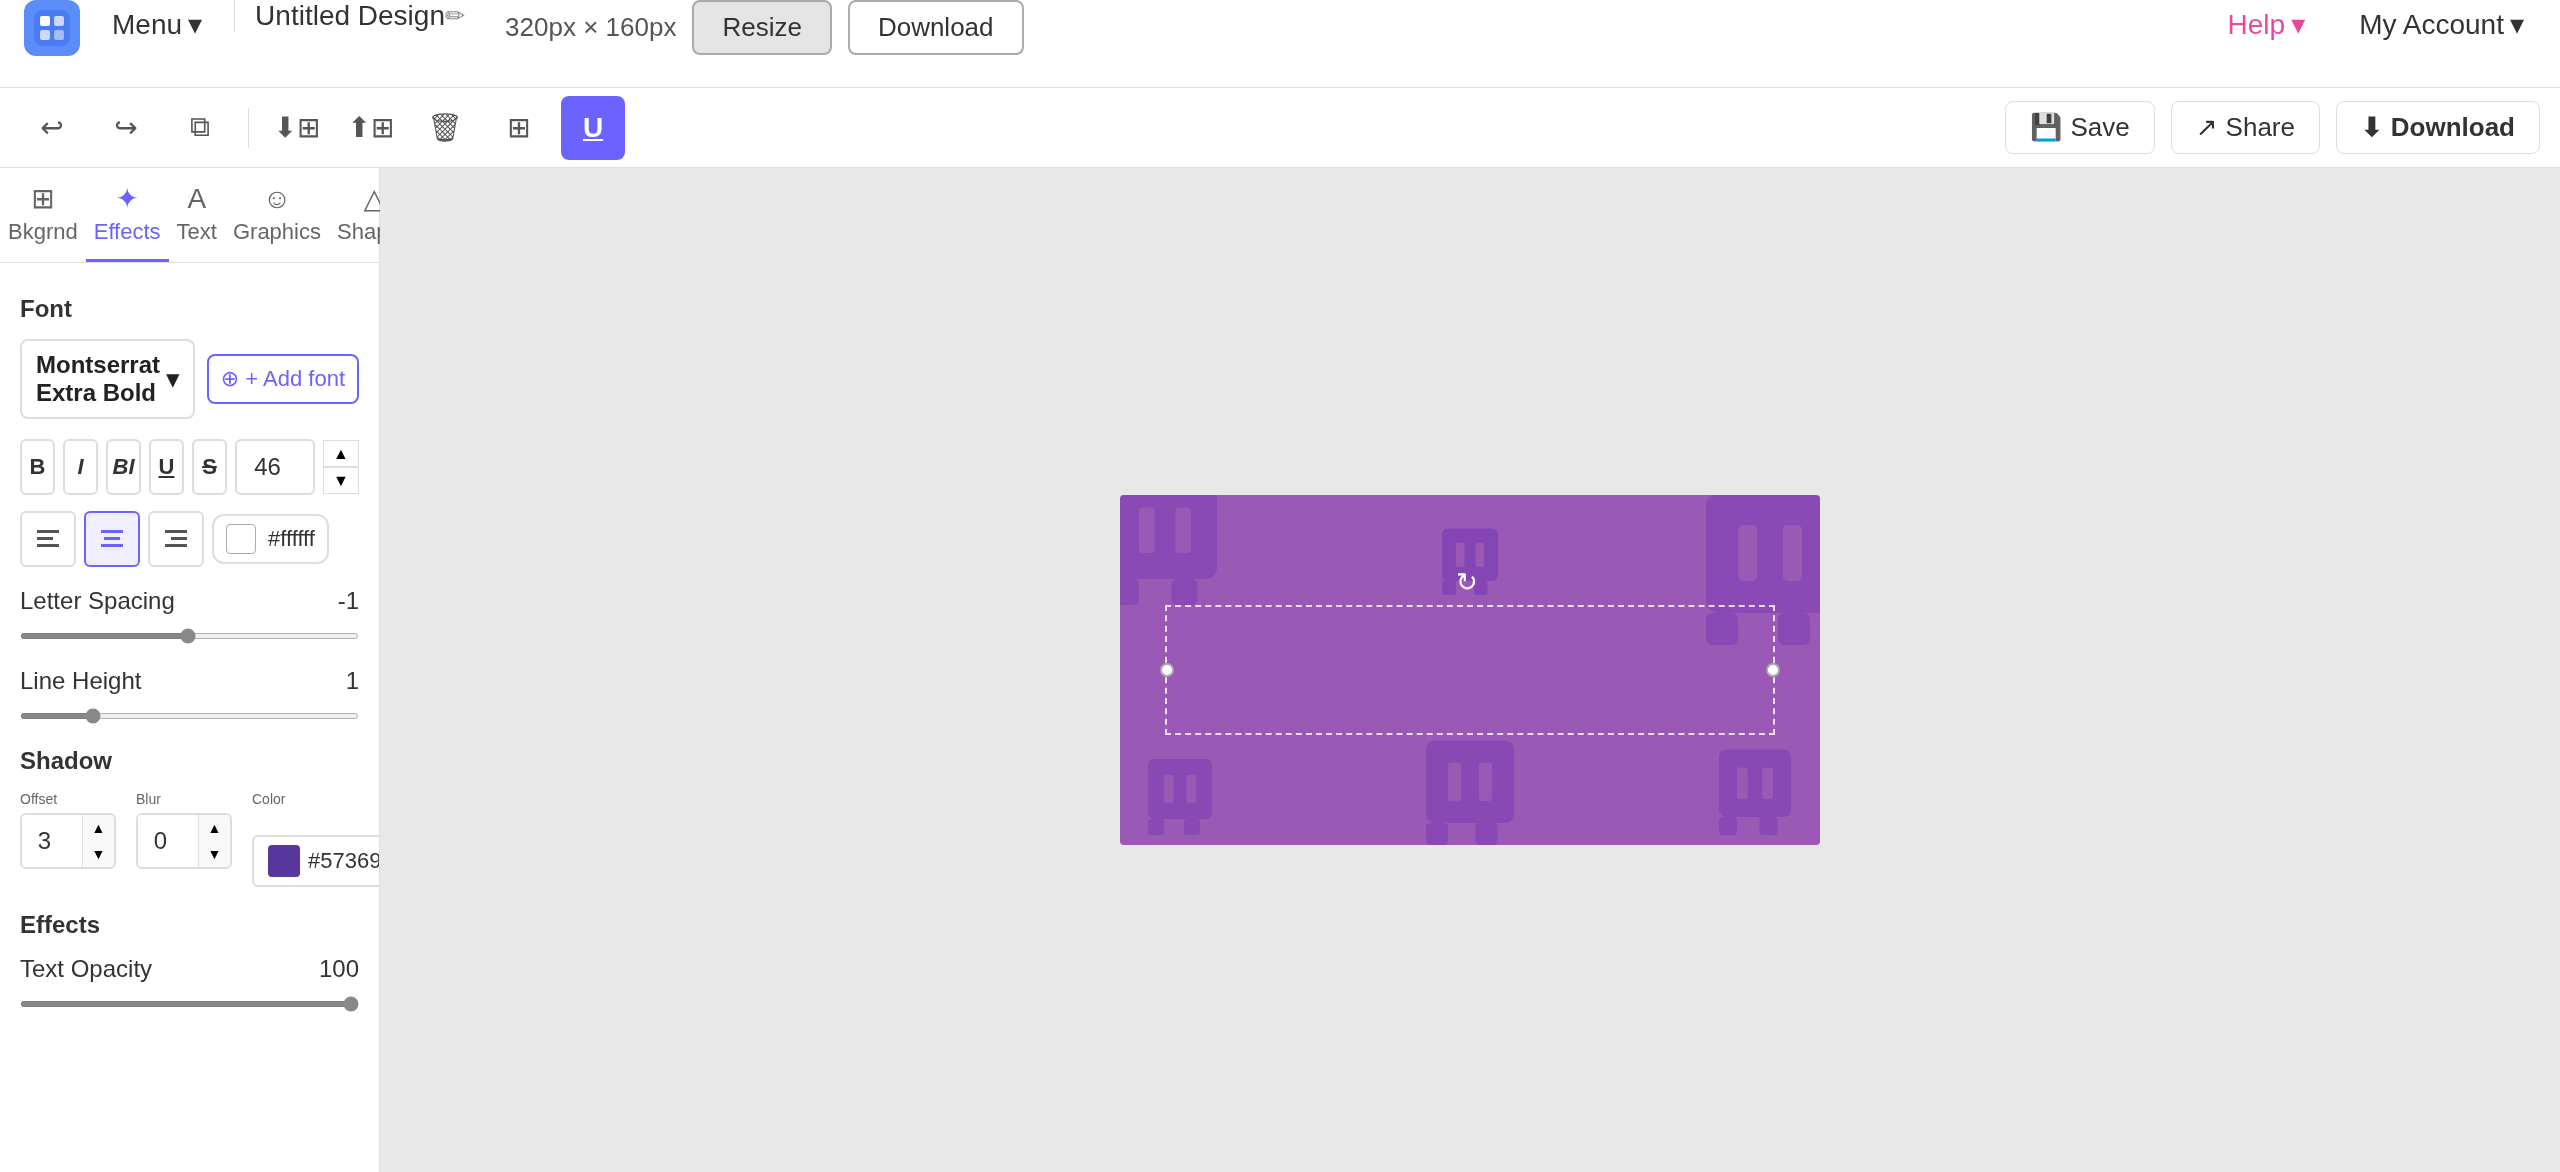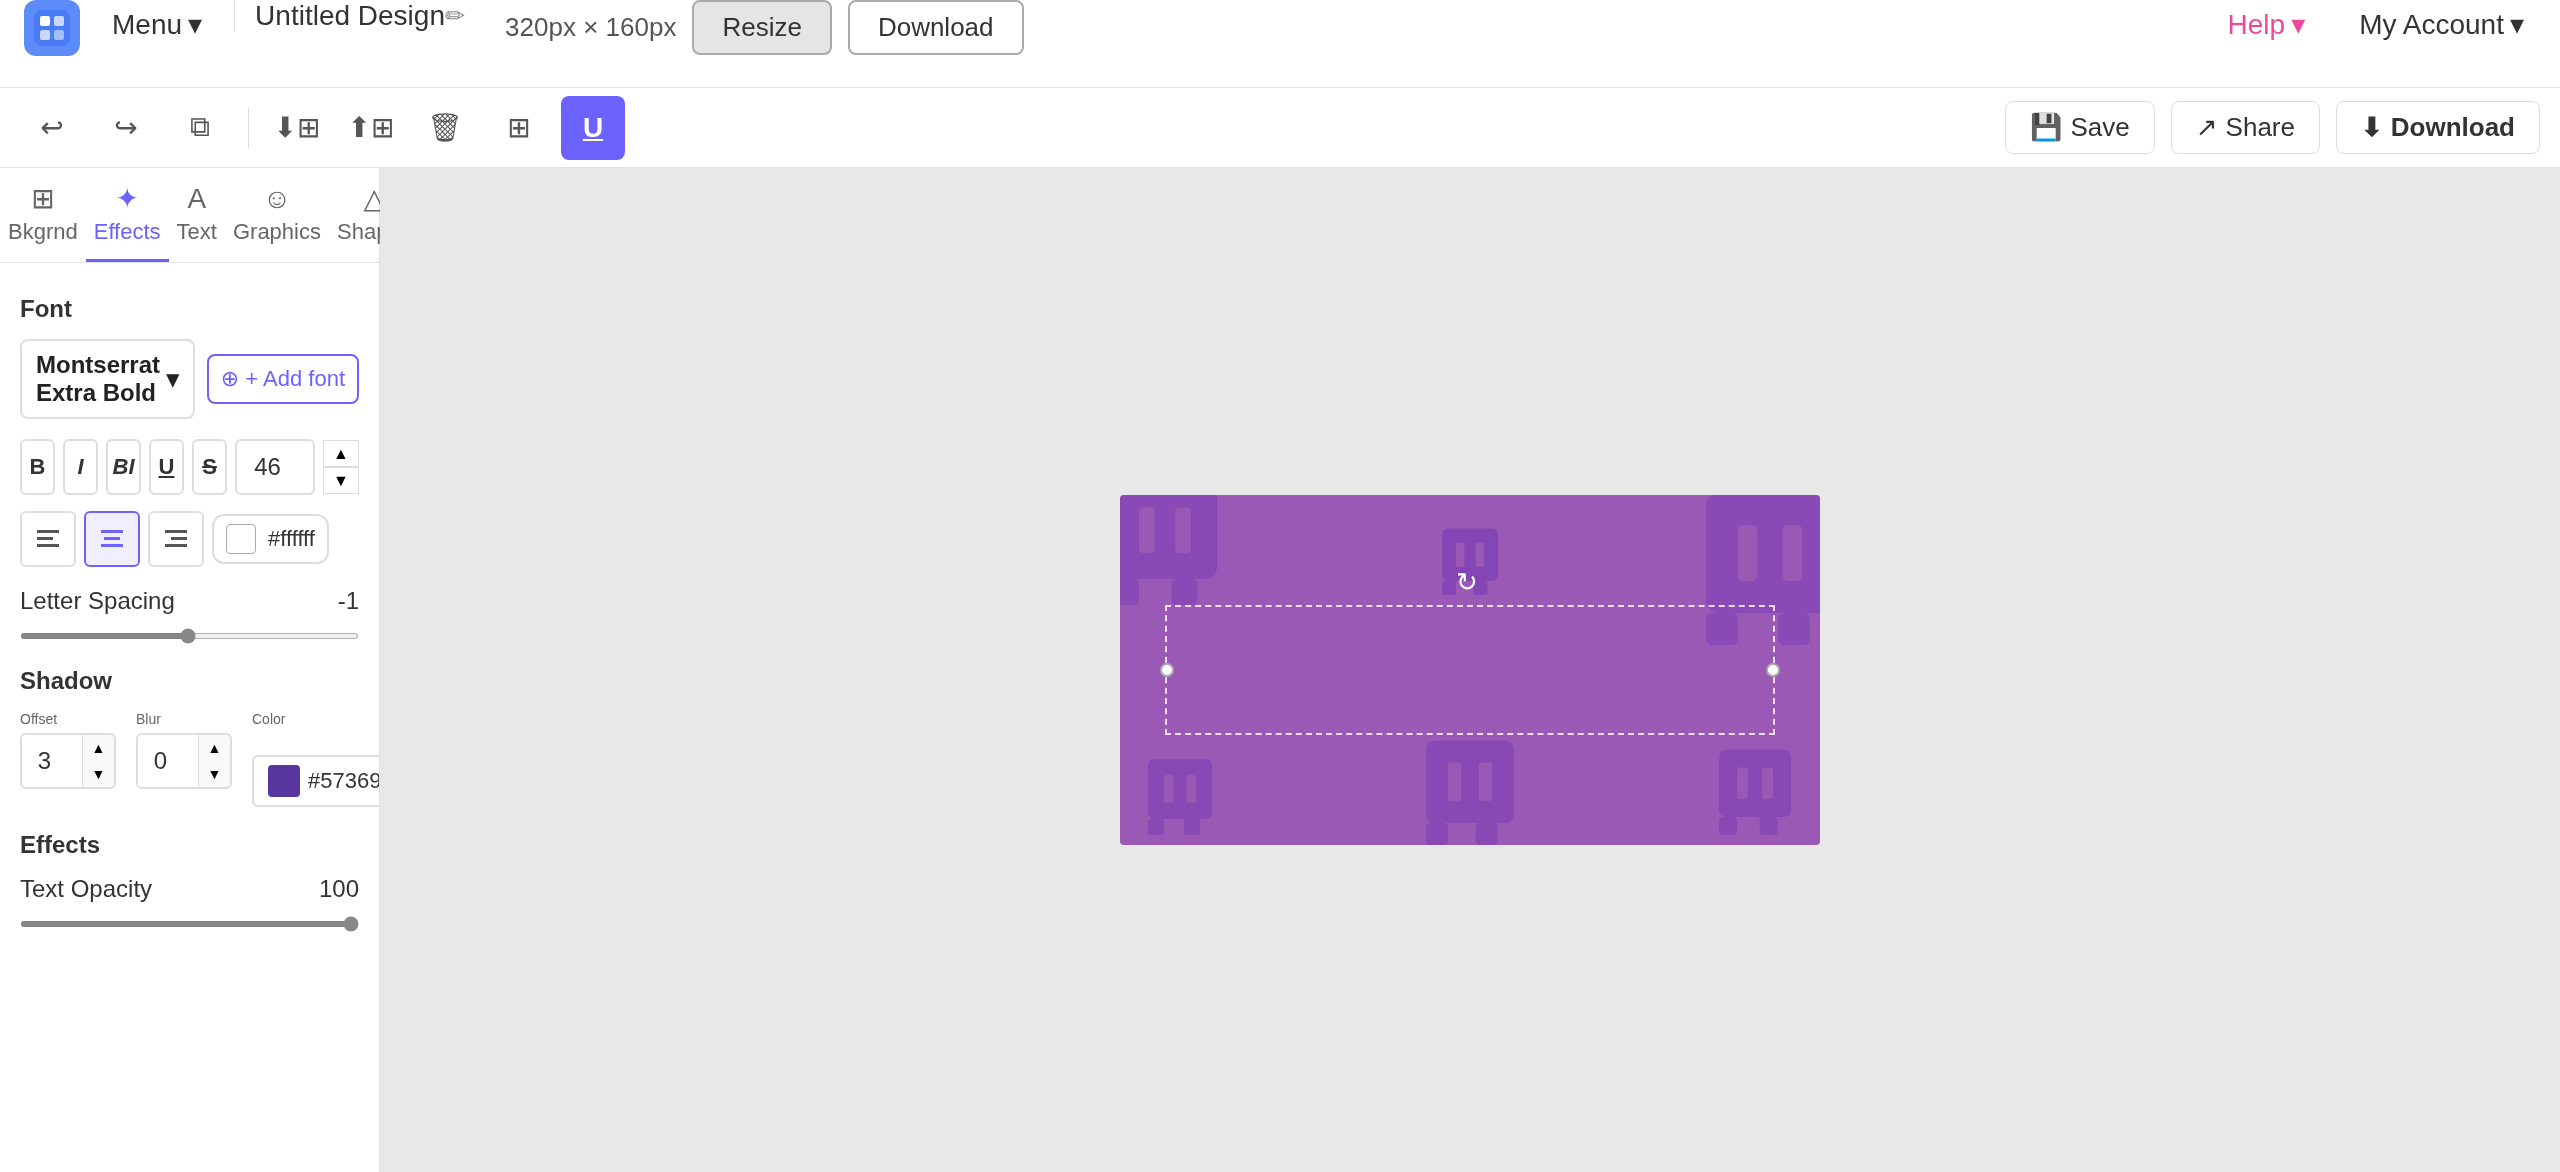--- a/index.html
+++ b/index.html
@@ -435,20 +435,27 @@
       </div>
 
       <div class="slider-row">
         <div class="slider-header">
           <span>Letter Spacing</span>
           <span>-1</span>
         </div>
         <input type="range" min="-100" max="100" value="-1" style="width: 100%;">
       </div>
 
+      <div class="slider-row">
+        <div class="slider-header">
+          <span>Line Height</span>
+          <span>1</span>
+        </div>
+        <input type="range" min="0" max="5" step="0.1" value="1" style="width: 100%;">
+      </div>
 
       <div class="shadow-section">
         <div class="section-label">Shadow</div>
         <div class="shadow-fields">
           <div class="shadow-field">
             <label>Offset</label>
             <div class="shadow-number-input">
               <input type="number" value="3" style="">
               <div class="shadow-spinner">
                 <button class="shadow-spin-btn">▲</button>

